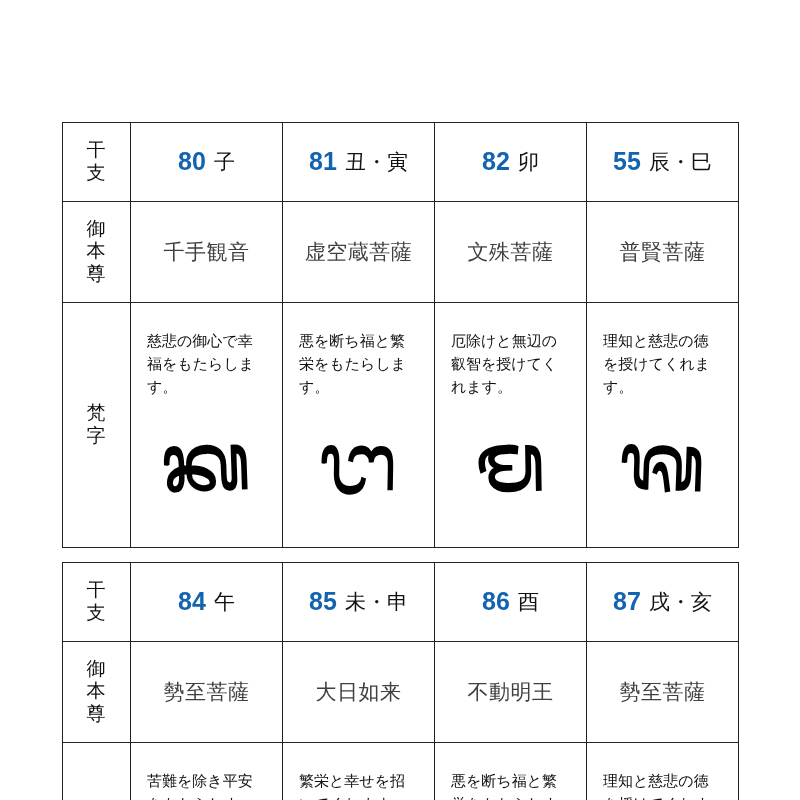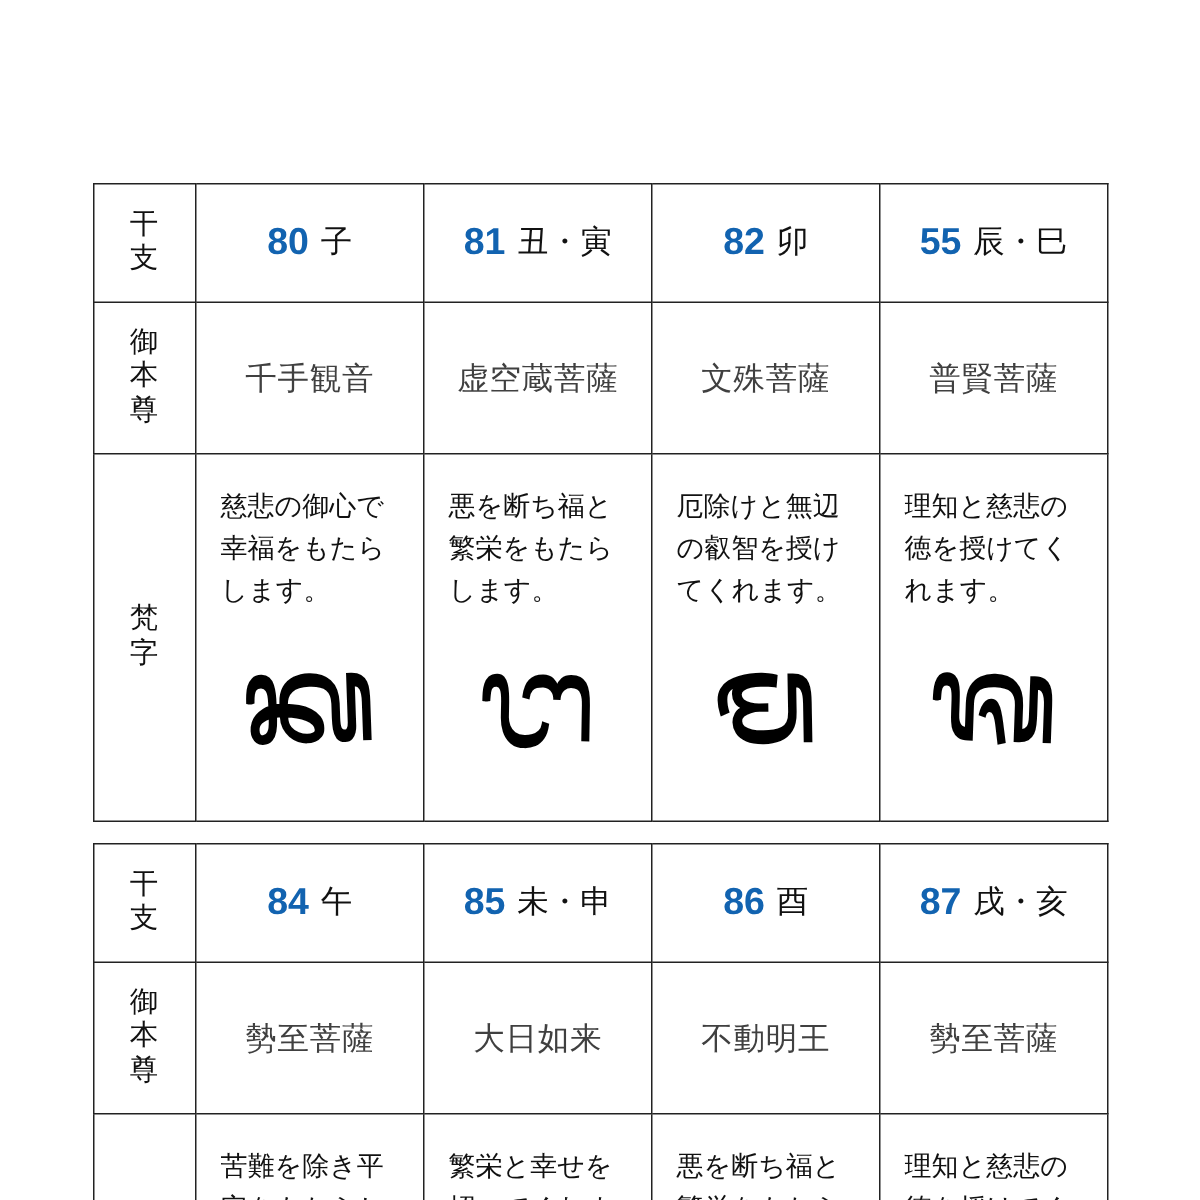--- a/index.html
+++ b/index.html
@@ -83,21 +83,21 @@
     white-space: nowrap;
     color: #404040;
   }
 
   .bonji-cell {
     height: 212px;
     padding: 8px 10px 6px 10px;
     vertical-align: top;
   }
   .desc {
-    font-size: 18px;
+    font-size: 15px;
     line-height: 1.55;
     text-align: left;
     color: #111111;
     min-height: 74px;
     letter-spacing: 0px;
   }
   .glyph-wrap {
     height: 118px;
     display: flex;
     align-items: center;

